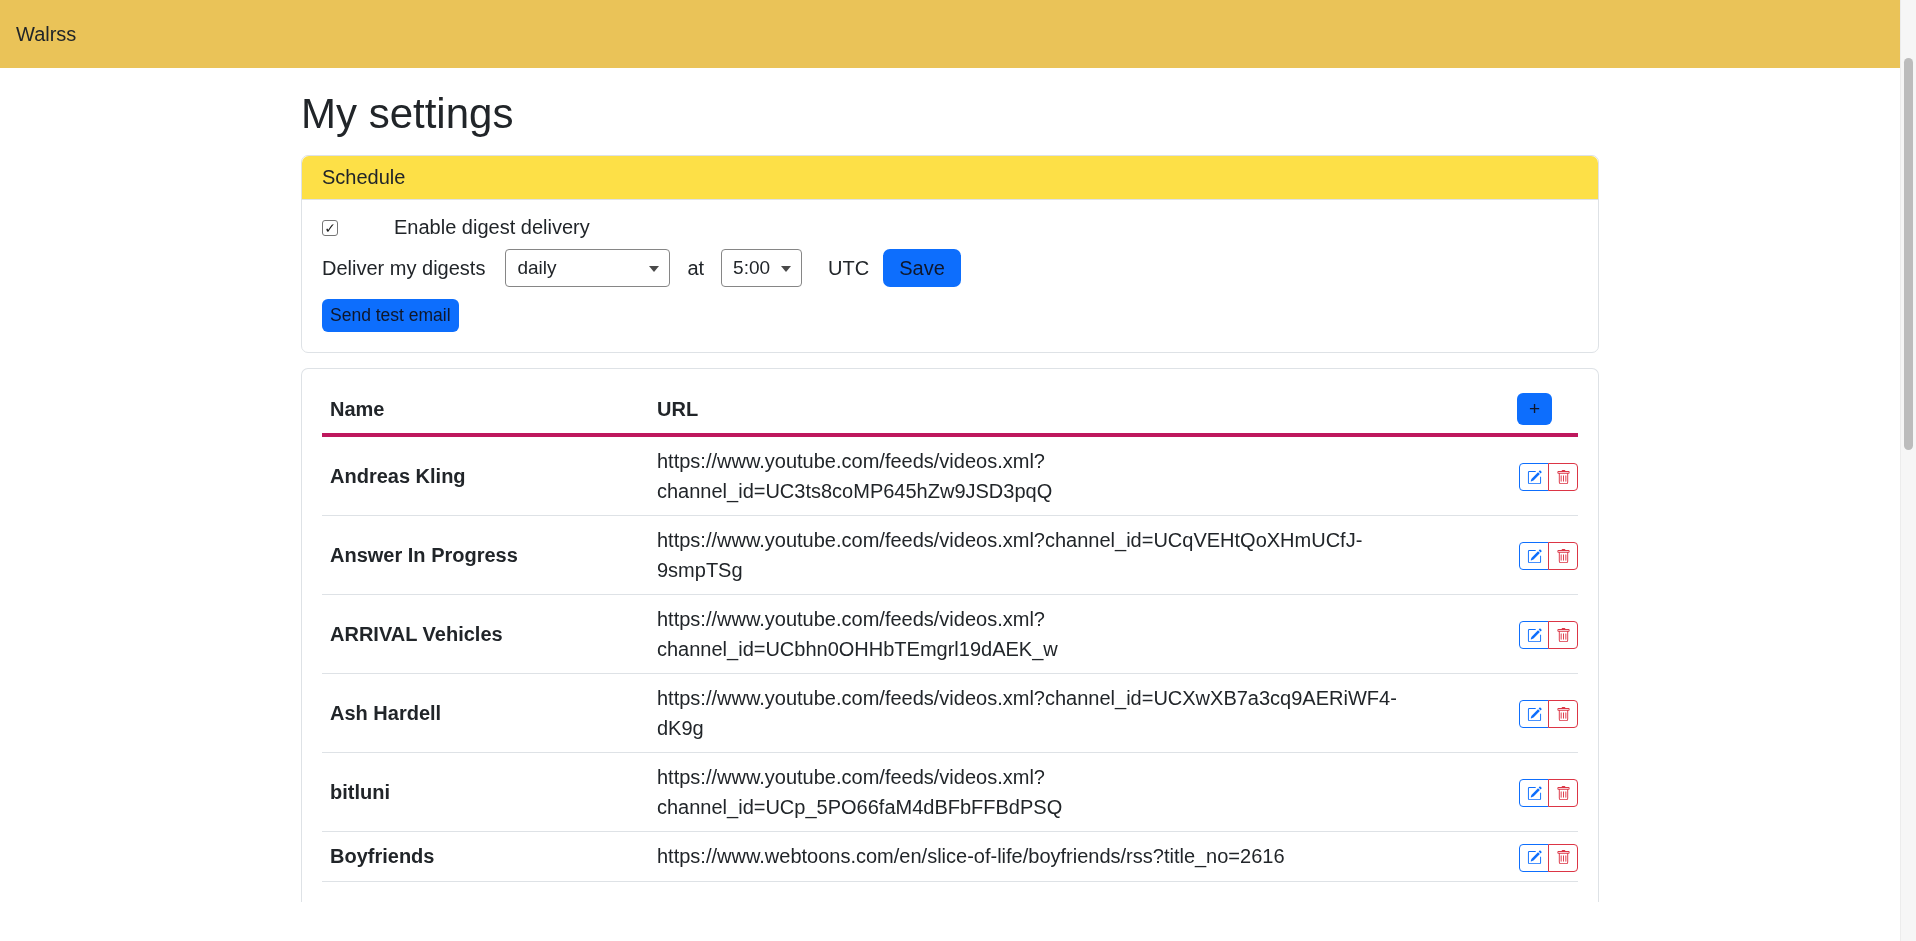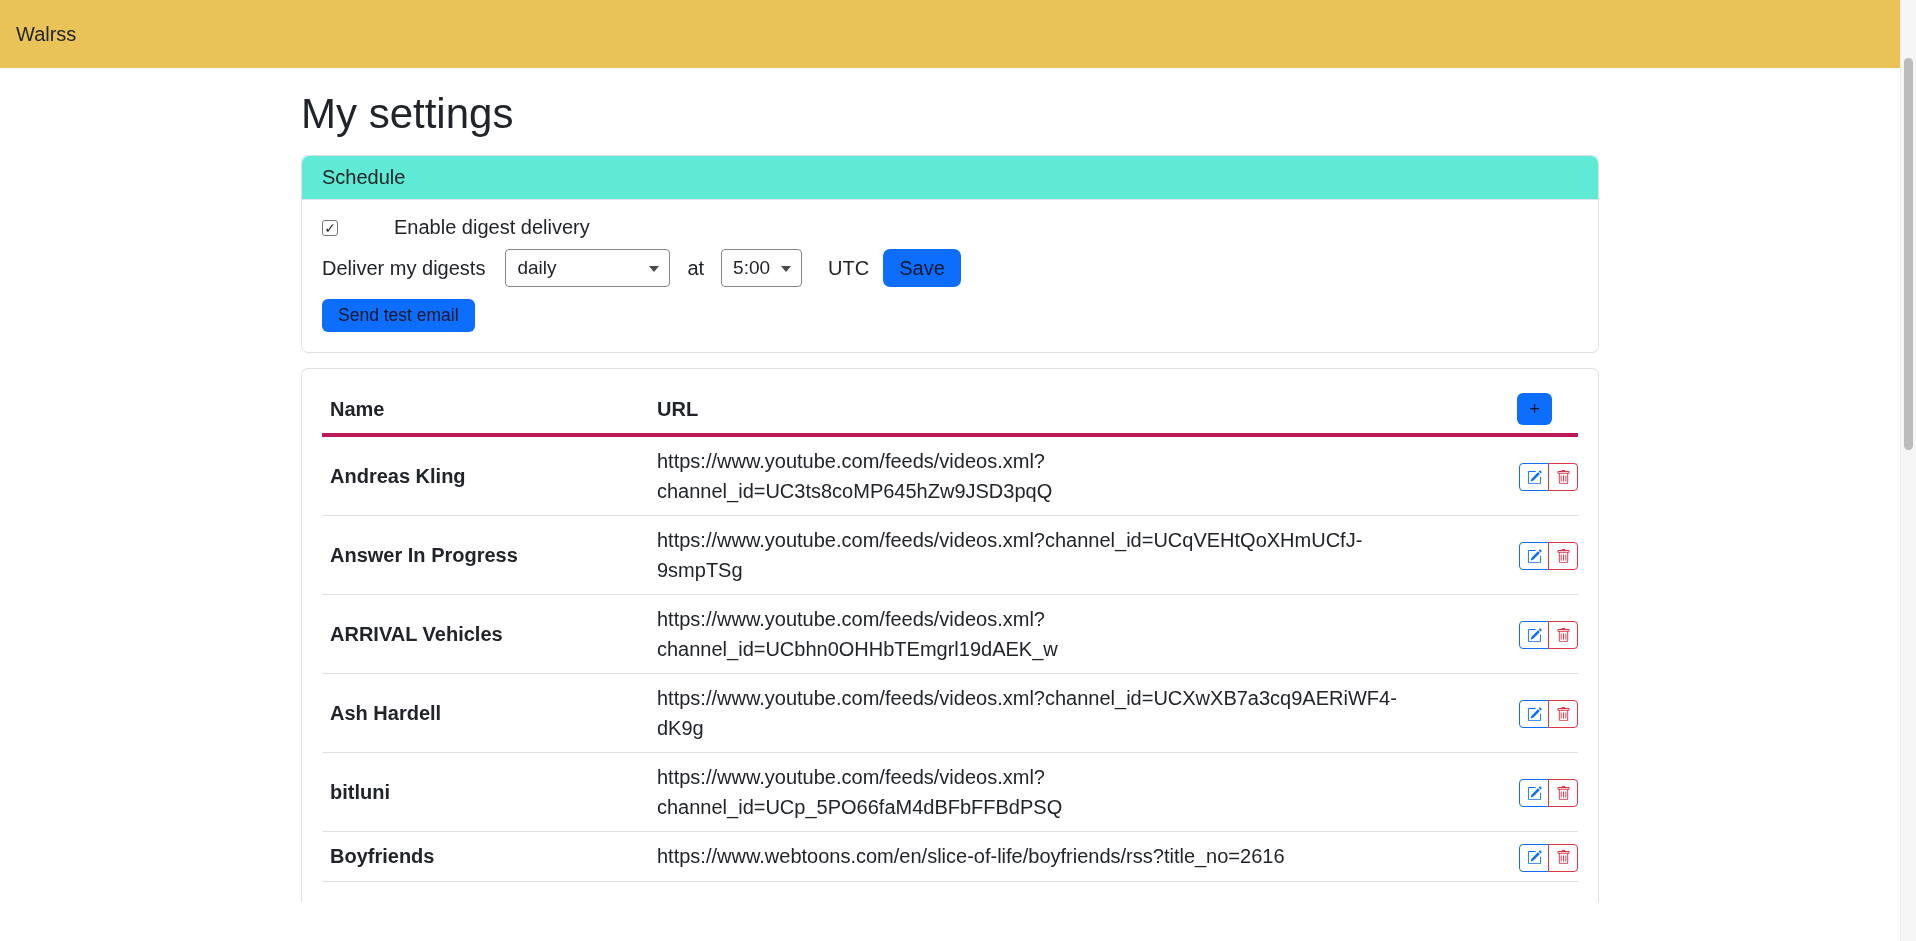--- a/index.html
+++ b/index.html
@@ -20,21 +20,21 @@
   .brand { font-size: 20px; color: #212529; cursor: pointer; }
 
   
   .container { width: 1322px; margin: 0 auto; padding: 0 12px; }
   h1 { font-size: 42px; font-weight: 400; margin: 22px 0 17px; }
 
   
   .card { border: 1px solid #dee2e6; border-radius: 7px; background: #fff; }
   .card + .card { margin-top: 15px; }
   .card-header {
-    background: #5eead4; border-bottom: 1px solid #dee2e6;
+    background: #fde047; border-bottom: 1px solid #dee2e6;
     padding: 10px 20px; font-size: 20px; border-radius: 7px 7px 0 0;
   }
   .card-body { padding: 16px 20px 20px; }
   .card.feeds { border-bottom: none; border-radius: 7px 7px 0 0; }
 
   
   .check-row { display: flex; align-items: center; margin-bottom: 10px; }
   .checkbox {
     width: 16px; height: 16px; border: 1px solid #767676; border-radius: 3px;
     background: #fff; display: inline-flex; align-items: center; justify-content: center;
@@ -57,21 +57,21 @@
   .select.freq { width: 165px; margin-left: 20px; }
   .lbl-at { margin-left: 17px; }
   .select.time { width: 81px; margin-left: 17px; }
   .lbl-utc { margin-left: 26px; }
 
   .btn {
     border: none; border-radius: 7px; background: var(--primary); color: #0f172a;
     font-family: inherit; cursor: pointer; display: inline-block;
   }
   .btn-save { font-size: 20px; padding: 0 16px; height: 38px; margin-left: 14px; }
-  .btn-sm { font-size: 17.5px; padding: 6px 16px; border-radius: 6px; }
+  .btn-sm { font-size: 17.5px; padding: 6px 8px; border-radius: 6px; }
   .btn-add { font-size: 19px; padding: 0 12px; height: 32px; border-radius: 6px; margin-right: 26px; }
 
   
   table { width: 100%; border-collapse: collapse; font-size: 20px; }
   thead th {
     text-align: left; font-weight: 700; padding: 8px 10px; line-height: 30px;
     border-bottom: 4px solid #be185d;
   }
   thead th.th-name { width: 325px; padding-left: 8px; }
   thead th.th-actions { width: 140px; text-align: right; padding-right: 0; }

